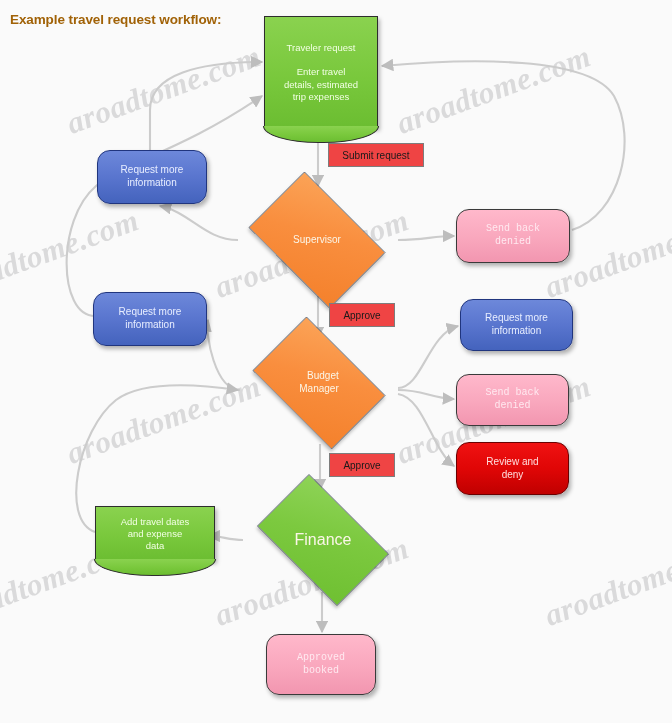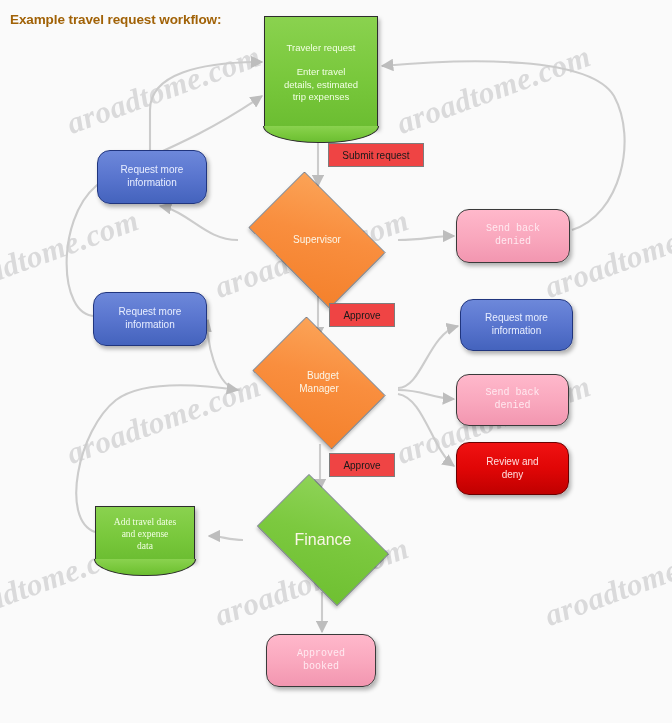--- a/index.html
+++ b/index.html
@@ -236,28 +236,28 @@
       </div>
       <div class="node rrect blue" style="left: 460px; top: 299px; width: 113px; height: 52px;">
         <div class="lbl" style="font-size: 10px;">Request more<br>information</div>
       </div>
       <div class="node rrect pink" style="left: 456px; top: 374px; width: 113px; height: 52px;">
         <div class="lbl" style="font-size: 10px;">Send back<br>denied</div>
       </div>
       <div class="node rrect red" style="left: 456px; top: 442px; width: 113px; height: 53px;">
         <div class="lbl" style="font-size: 10px;">Review and<br>deny</div>
       </div>
-      <div class="node doc" style="left: 95px; top: 506px; width: 100px; height: 55px; font-family: Liberation Serif, serif;">
+      <div class="node doc" style="left: 95px; top: 506px; width: 120px; height: 55px;">
         <div class="lbl" style="font-size: 9.5px;">Add travel dates<br>and expense<br>data</div>
       </div>
       <div class="node diamond green" style="left: 243px; top: 488px; width: 160px; height: 104px;">
         <div class="shape"></div>
         <div class="lbl" style="font-size: 16px;">Finance</div>
       </div>
-      <div class="node rrect pink" style="left: 266px; top: 634px; width: 110px; height: 53px;">
+      <div class="node rrect pink" style="left: 266px; top: 634px; width: 110px; height: 61px;">
         <div class="lbl" style="font-size: 10px;">Approved<br>booked</div>
       </div>
     </div>
 
   <div id="edge-labels">
       <div class="elabel" style="left: 328px; top: 143px; width: 96px; height: 24px;">Submit request</div>
       <div class="elabel" style="left: 329px; top: 303px; width: 66px; height: 24px;">Approve</div>
       <div class="elabel" style="left: 329px; top: 453px; width: 66px; height: 24px;">Approve</div>
     </div>
 

